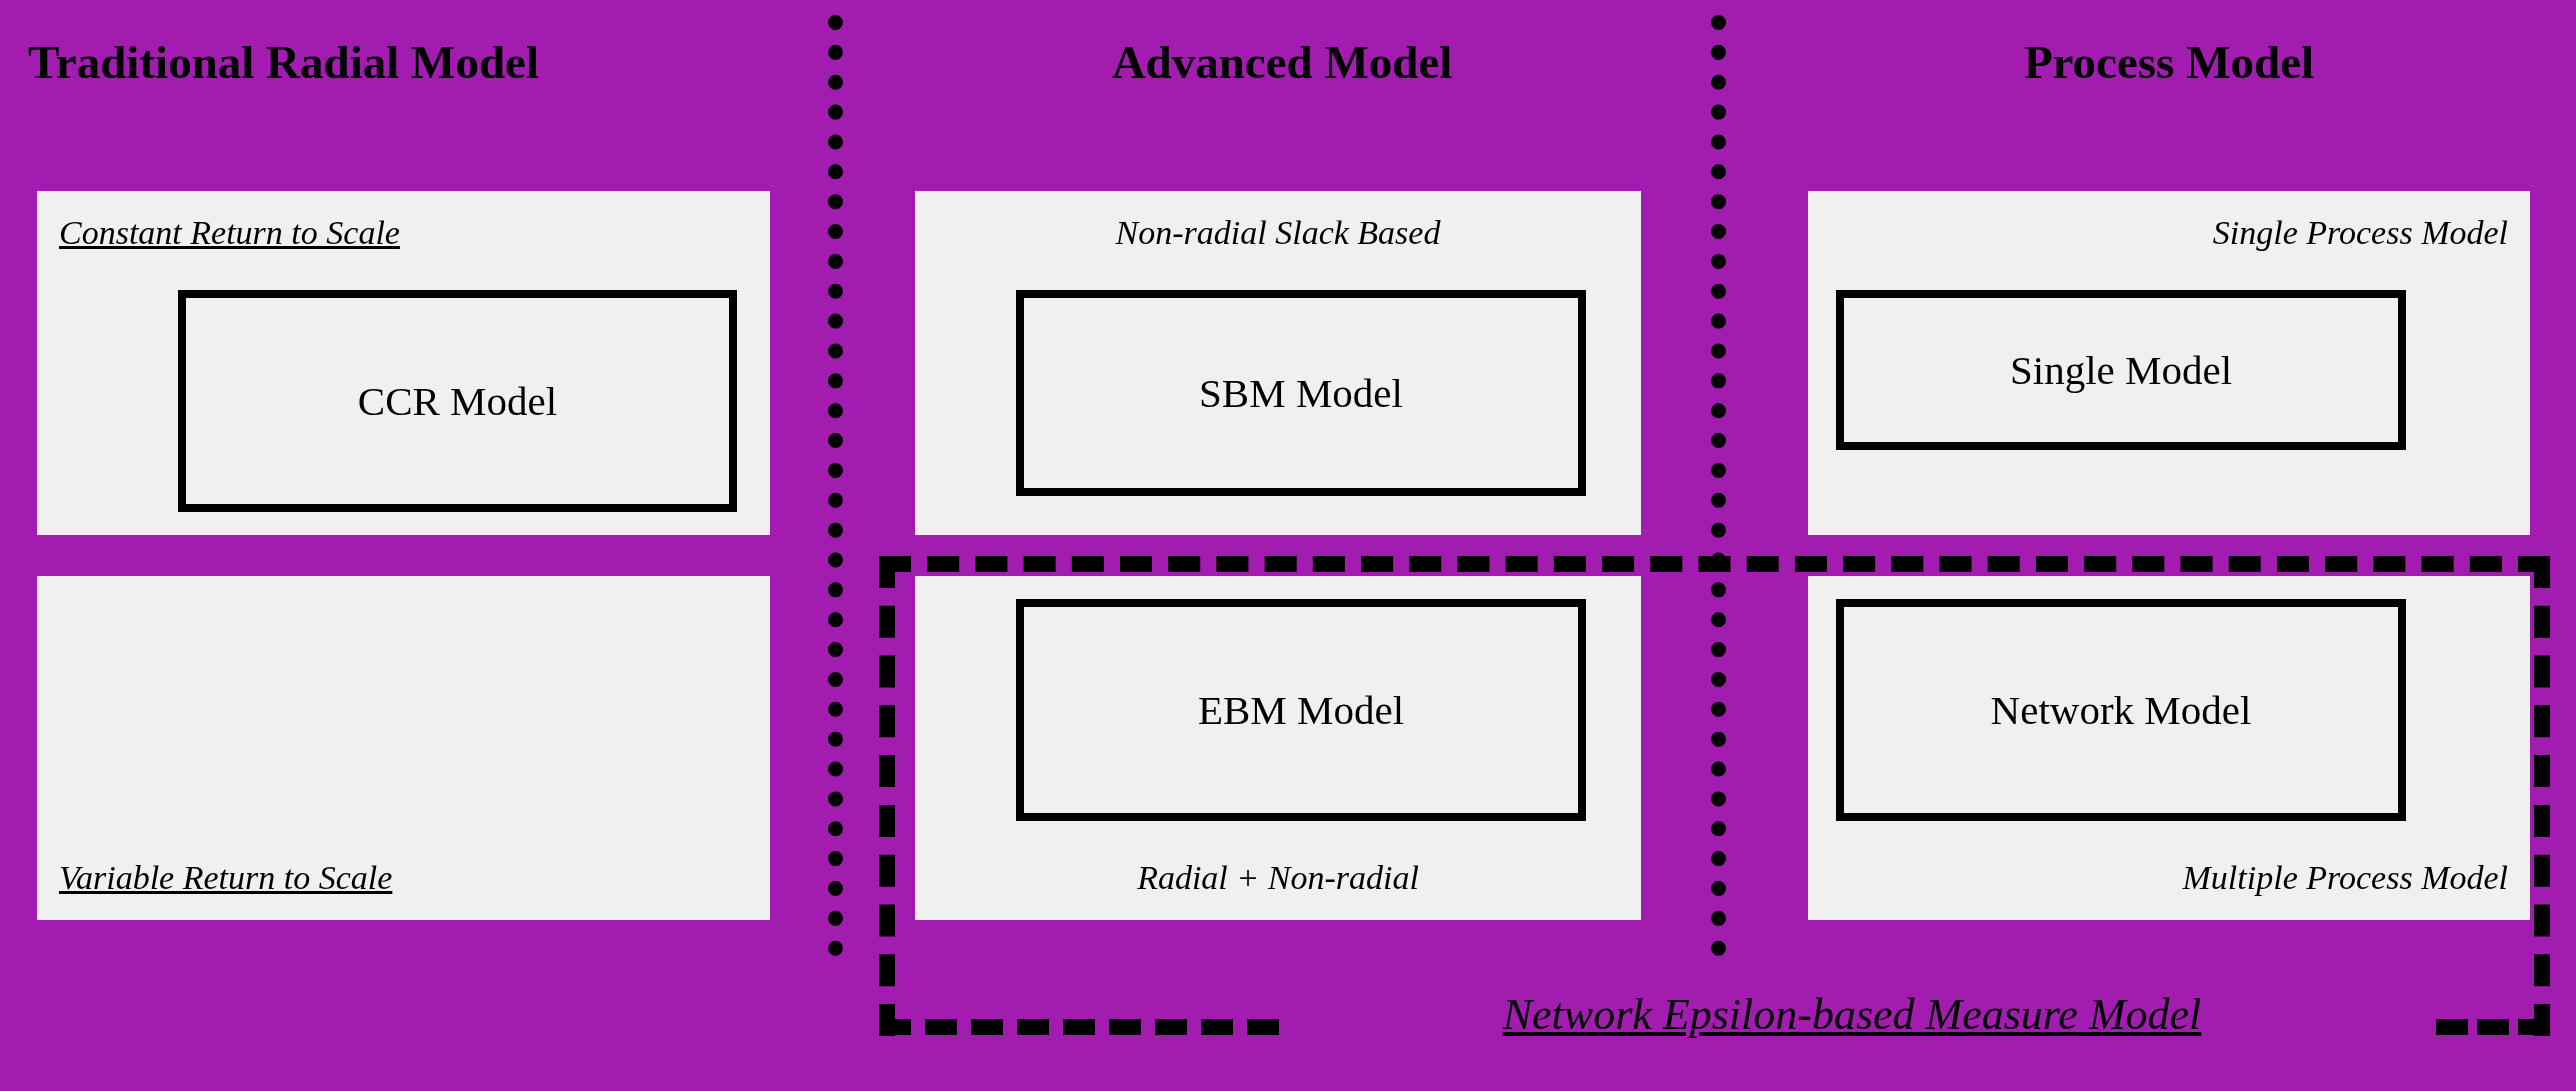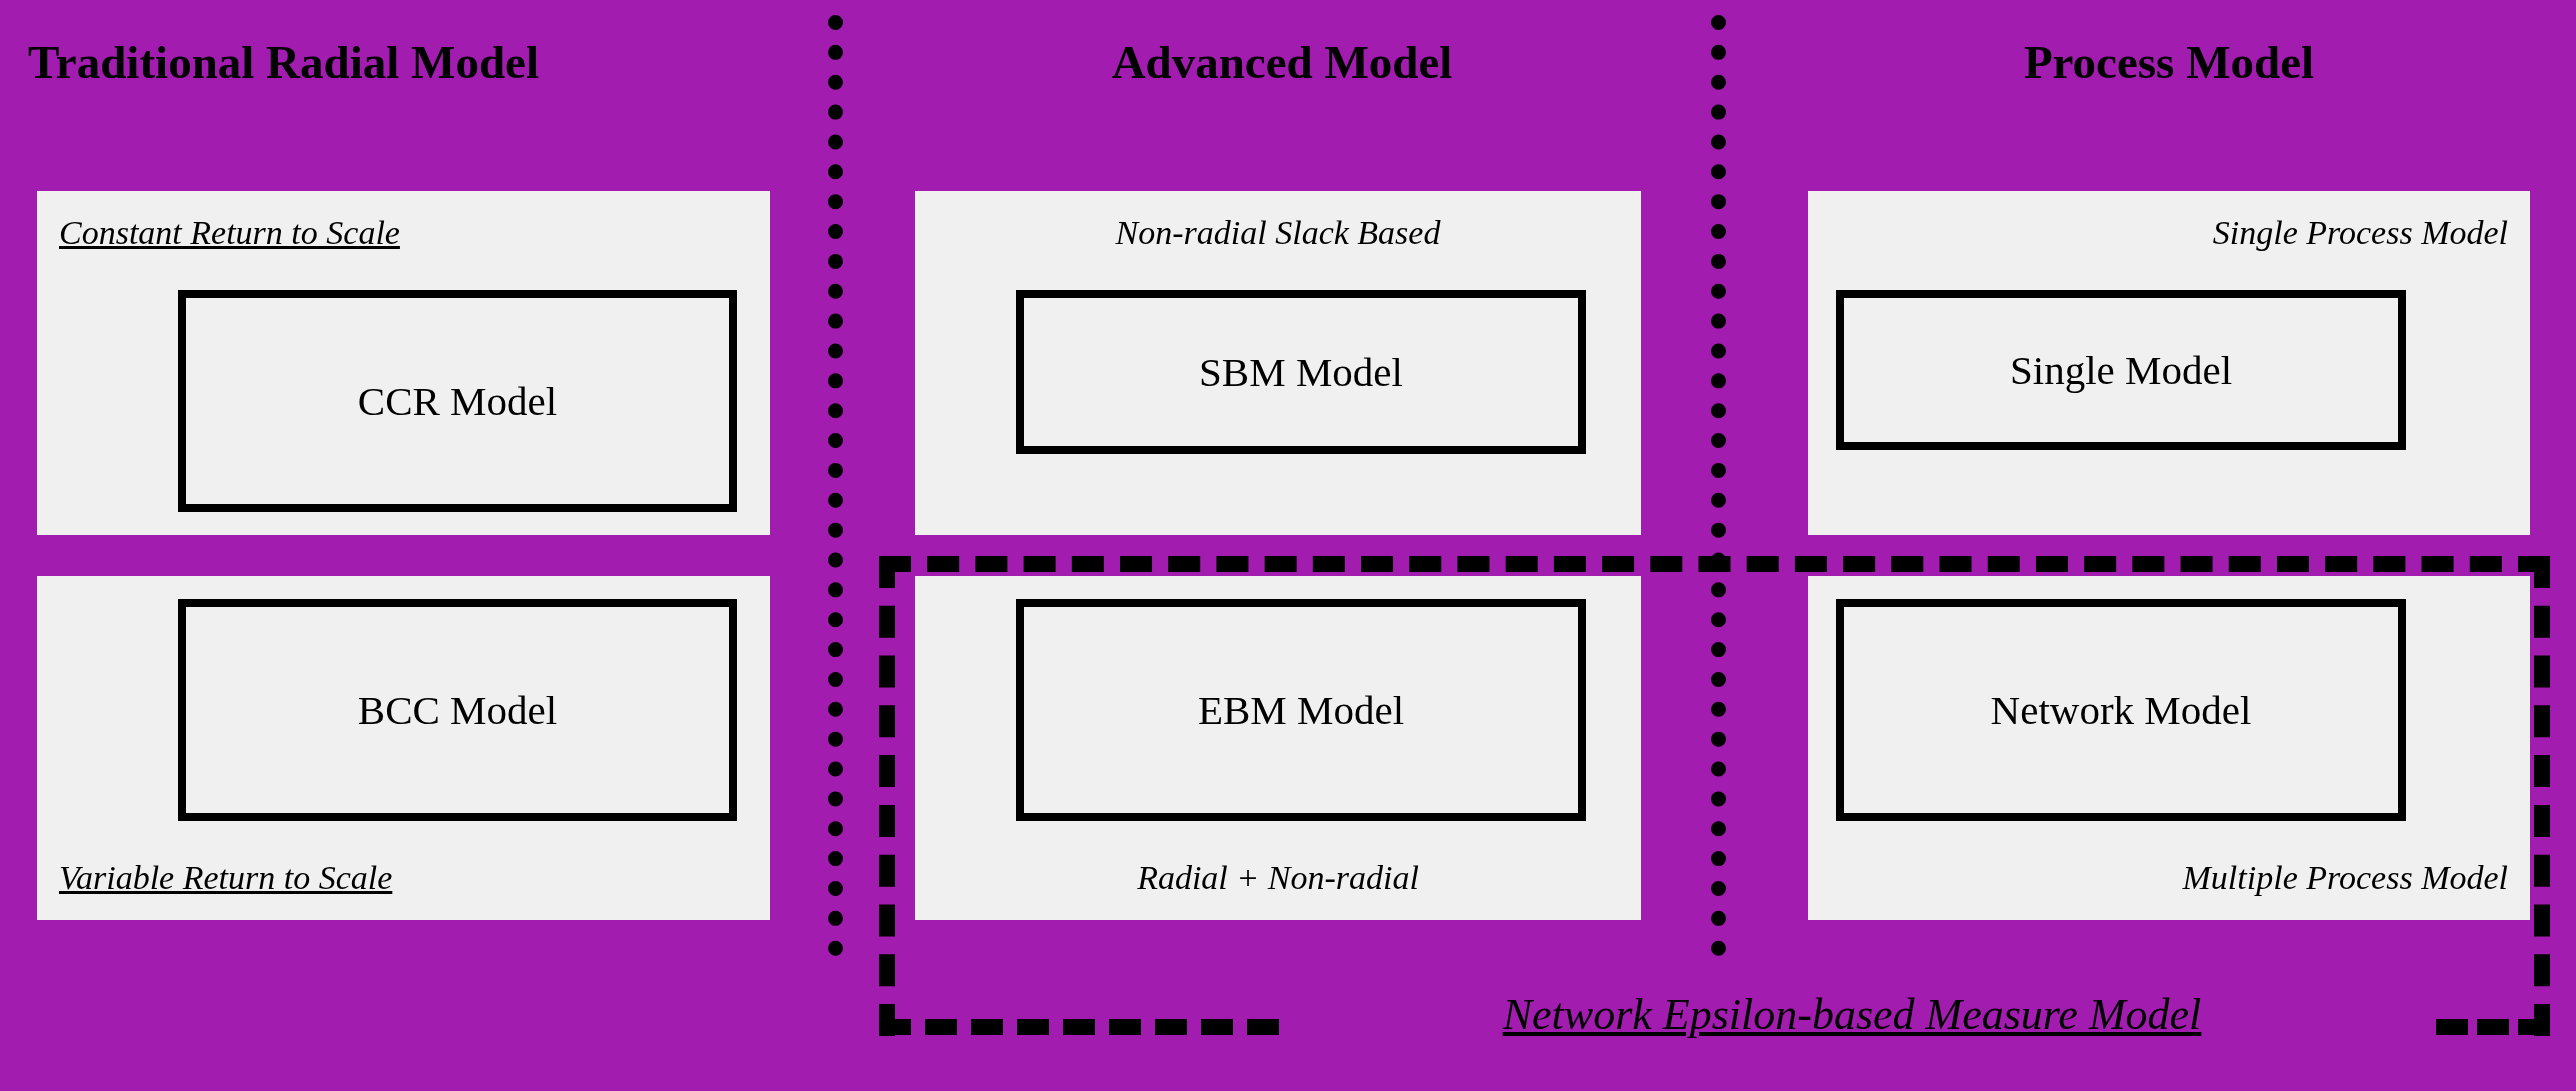--- a/index.html
+++ b/index.html
@@ -68,21 +68,21 @@
   
   #panel-r0c0{left:37px;  top:191px; width:733px;  height:344px;}
   #panel-r1c0{left:37px;  top:576px; width:733px;  height:344px;}
   #panel-r0c1{left:915px;top:191px; width:726px;  height:344px;}
   #panel-r1c1{left:915px;top:576px; width:726px;  height:344px;}
   #panel-r0c2{left:1808px;top:191px; width:722px;  height:344px;}
   #panel-r1c2{left:1808px;top:576px; width:722px;  height:344px;}
 
   #box-ccr    {left:178px; top:290px; width:559px; height:222px;}
   #box-bcc    {left:178px; top:599px; width:559px; height:222px;}
-  #box-sbm    {left:1016px;top:290px; width:570px; height:164px;}
+  #box-sbm    {left:1016px;top:290px; width:570px; height:206px;}
   #box-ebm    {left:1016px;top:599px; width:570px; height:222px;}
   #box-single {left:1836px;top:290px; width:570px; height:160px;}
   #box-network{left:1836px;top:599px; width:570px; height:222px;}
 
   
   .dash-edge{position:absolute;background:transparent;}
   #dash-top   {left:879px; top:556px;  width:1671px; height:0;  border-top:16.3px dashed #000;}
   #dash-left  {left:879px; top:556px;  width:0;  height:480px;  border-left:16.3px dashed #000;}
   #dash-right {left:2534px; top:556px;  width:0;  height:480px;  border-left:16.3px dashed #000;}
   #dash-bot-l {left:879px; top:1019px; width:400px; height:0; border-top:16.3px dashed #000;}
@@ -134,21 +134,20 @@
     <div class="caption bottom al-right">Multiple Process Model</div>
   </div>
 
   <div class="dash-edge" id="dash-top"></div>
   <div class="dash-edge" id="dash-left"></div>
   <div class="dash-edge" id="dash-right"></div>
   <div class="dash-edge" id="dash-bot-l"></div>
   <div class="dash-edge" id="dash-bot-r"></div>
 
   <div class="model-box" id="box-ccr">CCR Model</div>
-  <div class="model-box" id="box-bcc">BCC Model</div>
   <div class="model-box" id="box-sbm">SBM Model</div>
   <div class="model-box" id="box-ebm">EBM Model</div>
   <div class="model-box" id="box-single">Single Model</div>
   <div class="model-box" id="box-network">Network Model</div>
 
   <div id="group-label">Network Epsilon-based Measure Model</div>
 
 </div>
 
 

